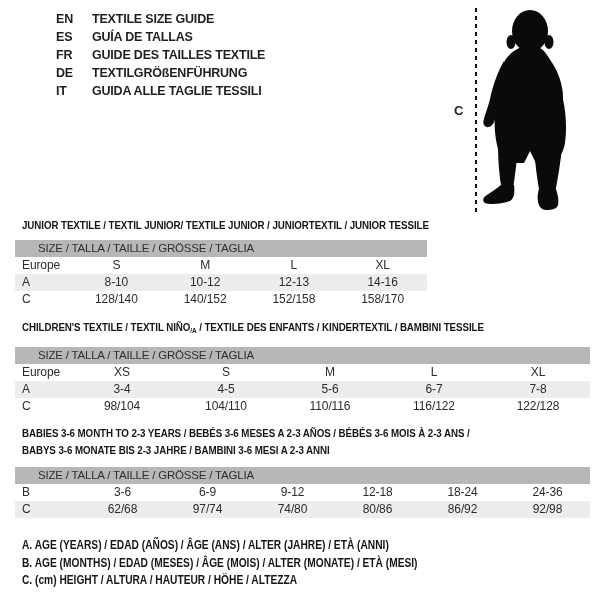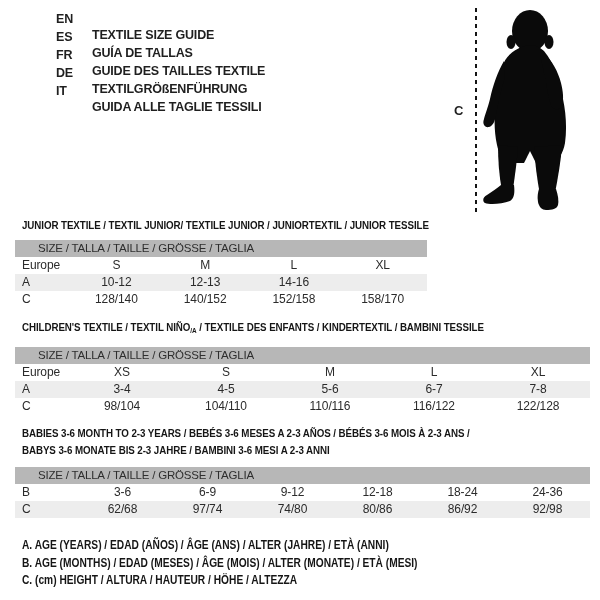--- a/index.html
+++ b/index.html
@@ -4,21 +4,21 @@
 <style>
   html,body{margin:0;padding:0;background:#fff;}
   .canvas{
     position:relative;width:600px;height:600px;background:#ffffff;
     font-family:"Liberation Sans",sans-serif;color:#1f1f1f;overflow:hidden;
   }
   
   .lang-list{position:absolute;left:22px;top:10px;}
   .lang-row{display:flex;height:18px;line-height:18px;font-weight:bold;font-size:12.5px;letter-spacing:-0.2px;}
   .lang-code{width:36px;padding-left:34px;}
-  .lang-label{white-space:nowrap;margin-top:16px;}
+  .lang-label{white-space:nowrap;}
   
   .dash-line{position:absolute;left:475px;top:8px;width:2px;height:204px;
     background:repeating-linear-gradient(to bottom,#141414 0 4px,transparent 4px 8px);}
   .height-label{position:absolute;left:454px;top:103px;font-weight:bold;font-size:13px;}
   .baby-svg{position:absolute;left:482px;top:5px;}
   
   .t-title{position:absolute;font-weight:bold;font-size:11.5px;white-space:nowrap;
     transform:scaleX(0.85);transform-origin:left top;letter-spacing:-0.1px;color:#151515;}
   .t-title .tline{height:17px;line-height:17px;}
   .t-title sub{font-size:7.5px;vertical-align:-2px;}
@@ -101,20 +101,21 @@
     <div class="thead">SIZE / TALLA / TAILLE / GRÖSSE / TAGLIA</div>
     <div class="trow">
       <span class="cell label">Europe</span>
       <span class="cell">S</span>
       <span class="cell">M</span>
       <span class="cell">L</span>
       <span class="cell">XL</span>
     </div>
     <div class="trow stripe">
       <span class="cell label">A</span>
+      <span class="cell">8-10</span>
       <span class="cell">10-12</span>
       <span class="cell">12-13</span>
       <span class="cell">14-16</span>
     </div>
     <div class="trow">
       <span class="cell label">C</span>
       <span class="cell">128/140</span>
       <span class="cell">140/152</span>
       <span class="cell">152/158</span>
       <span class="cell">158/170</span>

